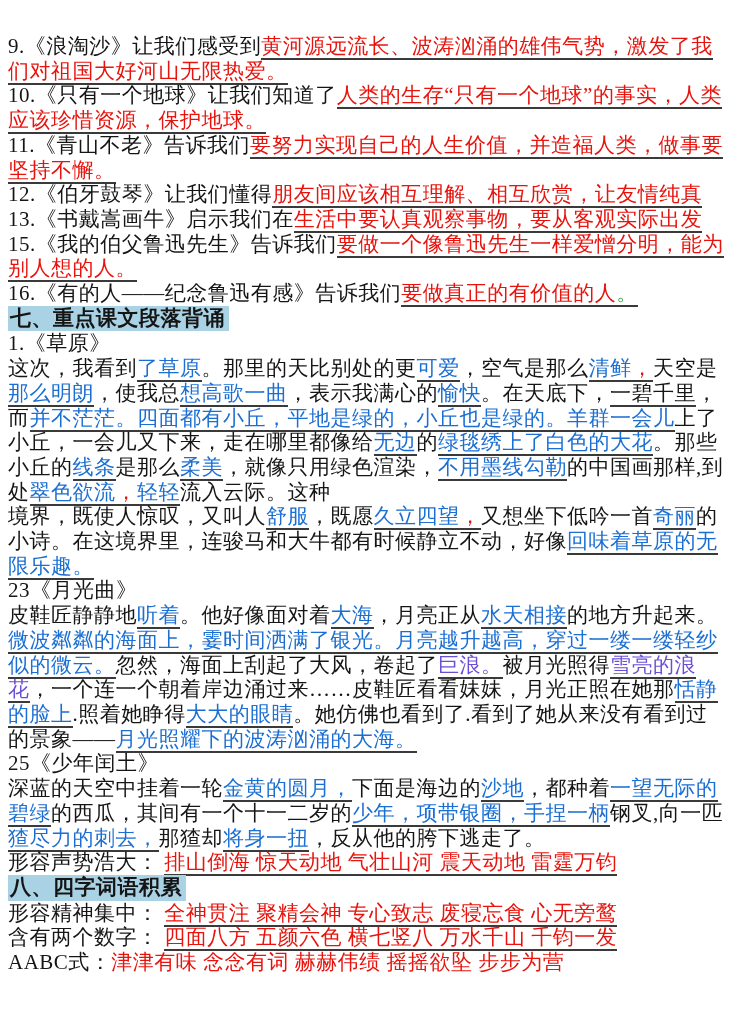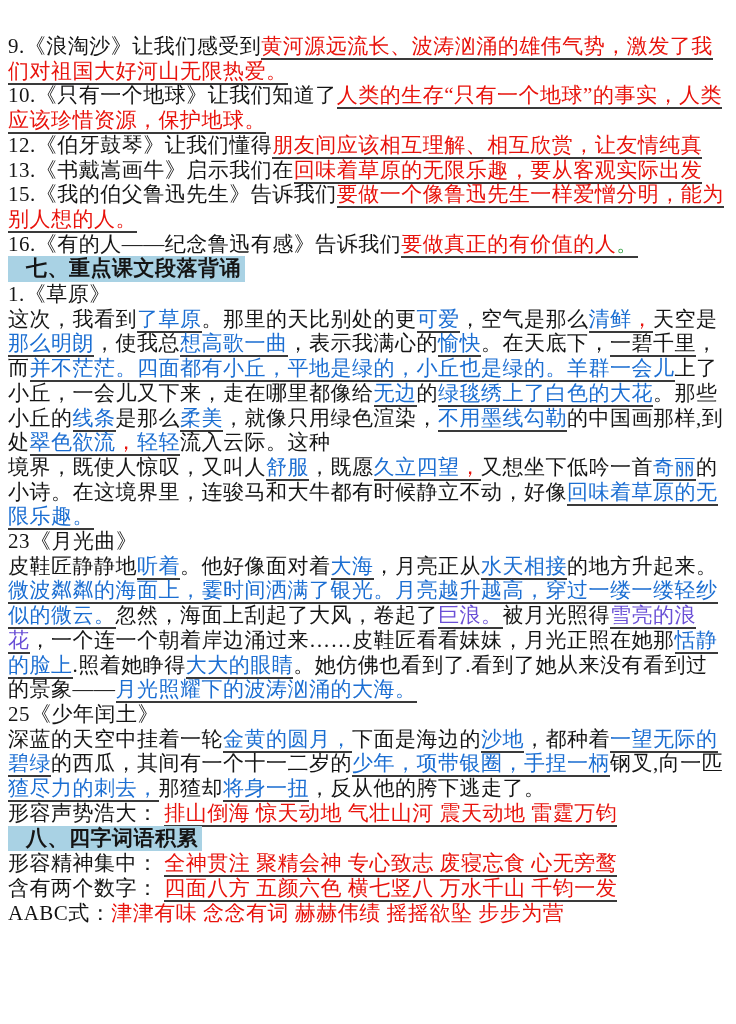--- a/index.html
+++ b/index.html
@@ -25,38 +25,39 @@
     color:var(--ink);
     letter-spacing:0.5px;
   }
   .block{margin:0;}
   .hdr-wrap{margin:0;}
   .hdr{
     display:inline-block;
     background:var(--hl);
     font-weight:bold;
     font-size:21px;
-    padding:0 4px 1px 18px;
+    padding:0 4px 1px 2px;
   }
   .seg-k{color:var(--ink);}
   .seg-ku{color:var(--ink);border-bottom:2px solid var(--uline);}
   .seg-r{color:var(--red);margin-top:28px;}
   .seg-ru{color:var(--red);border-bottom:2px solid var(--uline);}
   .seg-bu{color:var(--blue);border-bottom:2px solid var(--uline);}
   .seg-pu{color:var(--purple);border-bottom:2px solid var(--uline);text-align:center;}
   .seg-gu{color:var(--green);border-bottom:2px solid var(--uline);}
 </style>
 </head>
 <body>
 
 <div class="doc">
     <div class="block item"><span class="seg-k">9.《浪淘沙》让我们感受到</span><span class="seg-ru">黄河源远流长、波涛汹涌的雄伟气势，激发了我们对祖国大好河山无限热爱。</span></div>
     <div class="block item"><span class="seg-k">10.《只有一个地球》让我们知道了</span><span class="seg-ru">人类的生存“只有一个地球”的事实，人类应该珍惜资源，保护地球。</span></div>
+    <div class="block item"><span class="seg-k">11.《青山不老》告诉我们</span><span class="seg-ru">要努力实现自己的人生价值，并造福人类，做事要坚持不懈。</span></div>
     <div class="block item"><span class="seg-k">12.《伯牙鼓琴》让我们懂得</span><span class="seg-ru">朋友间应该相互理解、相互欣赏，让友情纯真</span></div>
-    <div class="block item"><span class="seg-k">13.《书戴嵩画牛》启示我们在</span><span class="seg-ru">回味着草原的无限乐趣，要从客观实际出发</span></div>
+    <div class="block item"><span class="seg-k">13.《书戴嵩画牛》启示我们在</span><span class="seg-ru">生活中要认真观察事物，要从客观实际出发</span></div>
     <div class="block item"><span class="seg-k">15.《我的伯父鲁迅先生》告诉我们</span><span class="seg-ru">要做一个像鲁迅先生一样爱憎分明，能为别人想的人。</span></div>
     <div class="block item"><span class="seg-k">16.《有的人——纪念鲁迅有感》告诉我们</span><span class="seg-ru">要做真正的有价值的人</span><span class="seg-gu">。</span></div>
     <div class="block hdr-wrap"><span class="hdr"><span class="">七、重点课文段落背诵</span></span></div>
     <div class="block subhead"><span class="seg-k">1.《草原》</span></div>
     <div class="block para"><span class="seg-k">这次，我看到</span><span class="seg-bu">了草原</span><span class="seg-k">。那里的天比别处的更</span><span class="seg-bu">可爱</span><span class="seg-k">，空气是那么</span><span class="seg-bu">清鲜</span><span class="seg-ru">，</span><span class="seg-k">天空是</span><span class="seg-bu">那么明朗</span><span class="seg-k">，使我总</span><span class="seg-bu">想高歌一曲</span><span class="seg-k">，表示我满心的</span><span class="seg-bu">愉快</span><span class="seg-k">。在天底下，</span><span class="seg-ku">一碧千里</span><span class="seg-k">，而</span><span class="seg-bu">并不茫茫。四面都有小丘，平地是绿的，小丘也是绿的。羊群一会儿</span><span class="seg-k">上了小丘，一会儿又下来，走在哪里都像给</span><span class="seg-bu">无边</span><span class="seg-k">的</span><span class="seg-bu">绿毯绣上了白色的大花</span><span class="seg-k">。那些小丘的</span><span class="seg-bu">线条</span><span class="seg-k">是那么</span><span class="seg-bu">柔美</span><span class="seg-k">，就像只用绿色渲染，</span><span class="seg-bu">不用墨线勾勒</span><span class="seg-k">的中国画那样,到处</span><span class="seg-bu">翠色欲流</span><span class="seg-ru">，</span><span class="seg-bu">轻轻</span><span class="seg-k">流入云际。这种</span><br><span class="seg-k">境界，既使人惊叹，又叫人</span><span class="seg-bu">舒服</span><span class="seg-k">，既愿</span><span class="seg-bu">久立四望</span><span class="seg-ru">，</span><span class="seg-k">又想坐下低吟一首</span><span class="seg-bu">奇丽</span><span class="seg-k">的小诗。在这境界里，连骏马和大牛都有时候静立不动，好像</span><span class="seg-bu">回味着草原的无限乐趣。</span></div>
     <div class="block subhead"><span class="seg-k">23《月光曲》</span></div>
     <div class="block para"><span class="seg-k">皮鞋匠静静地</span><span class="seg-bu">听着</span><span class="seg-k">。他好像面对着</span><span class="seg-bu">大海</span><span class="seg-k">，月亮正从</span><span class="seg-bu">水天相接</span><span class="seg-k">的地方升起来。</span><span class="seg-bu">微波粼粼的海面上，霎时间洒满了银光。月亮越升越高，穿过一缕一缕轻纱似的微云。</span><span class="seg-k">忽然，海面上刮起了大风，卷起了</span><span class="seg-pu">巨浪。</span><span class="seg-k">被月光照得</span><span class="seg-pu">雪亮的浪花</span><span class="seg-k">，一个连一个朝着岸边涌过来……皮鞋匠看看妹妹，月光正照在她那</span><span class="seg-bu">恬静的脸上</span><span class="seg-k">.照着她睁得</span><span class="seg-bu">大大的眼睛</span><span class="seg-k">。她仿佛也看到了.看到了她从来没有看到过的景象——</span><span class="seg-bu">月光照耀下的波涛汹涌的大海。</span></div>
     <div class="block subhead"><span class="seg-k">25《少年闰土》</span></div>
     <div class="block para"><span class="seg-k">深蓝的天空中挂着一轮</span><span class="seg-bu">金黄的圆月，</span><span class="seg-k">下面是海边的</span><span class="seg-bu">沙地</span><span class="seg-k">，都种着</span><span class="seg-bu">一望无际的碧绿</span><span class="seg-k">的西瓜，其间有一个十一二岁的</span><span class="seg-bu">少年，项带银圈，手捏一柄</span><span class="seg-k">钢叉,向一匹</span><span class="seg-bu">猹尽力的刺去，</span><span class="seg-k">那猹却</span><span class="seg-bu">将身一扭</span><span class="seg-k">，反从他的胯下逃走了。</span></div>
     <div class="block item"><span class="seg-k">形容声势浩大： </span><span class="seg-ru">排山倒海 惊天动地 气壮山河 震天动地 雷霆万钧</span></div>

